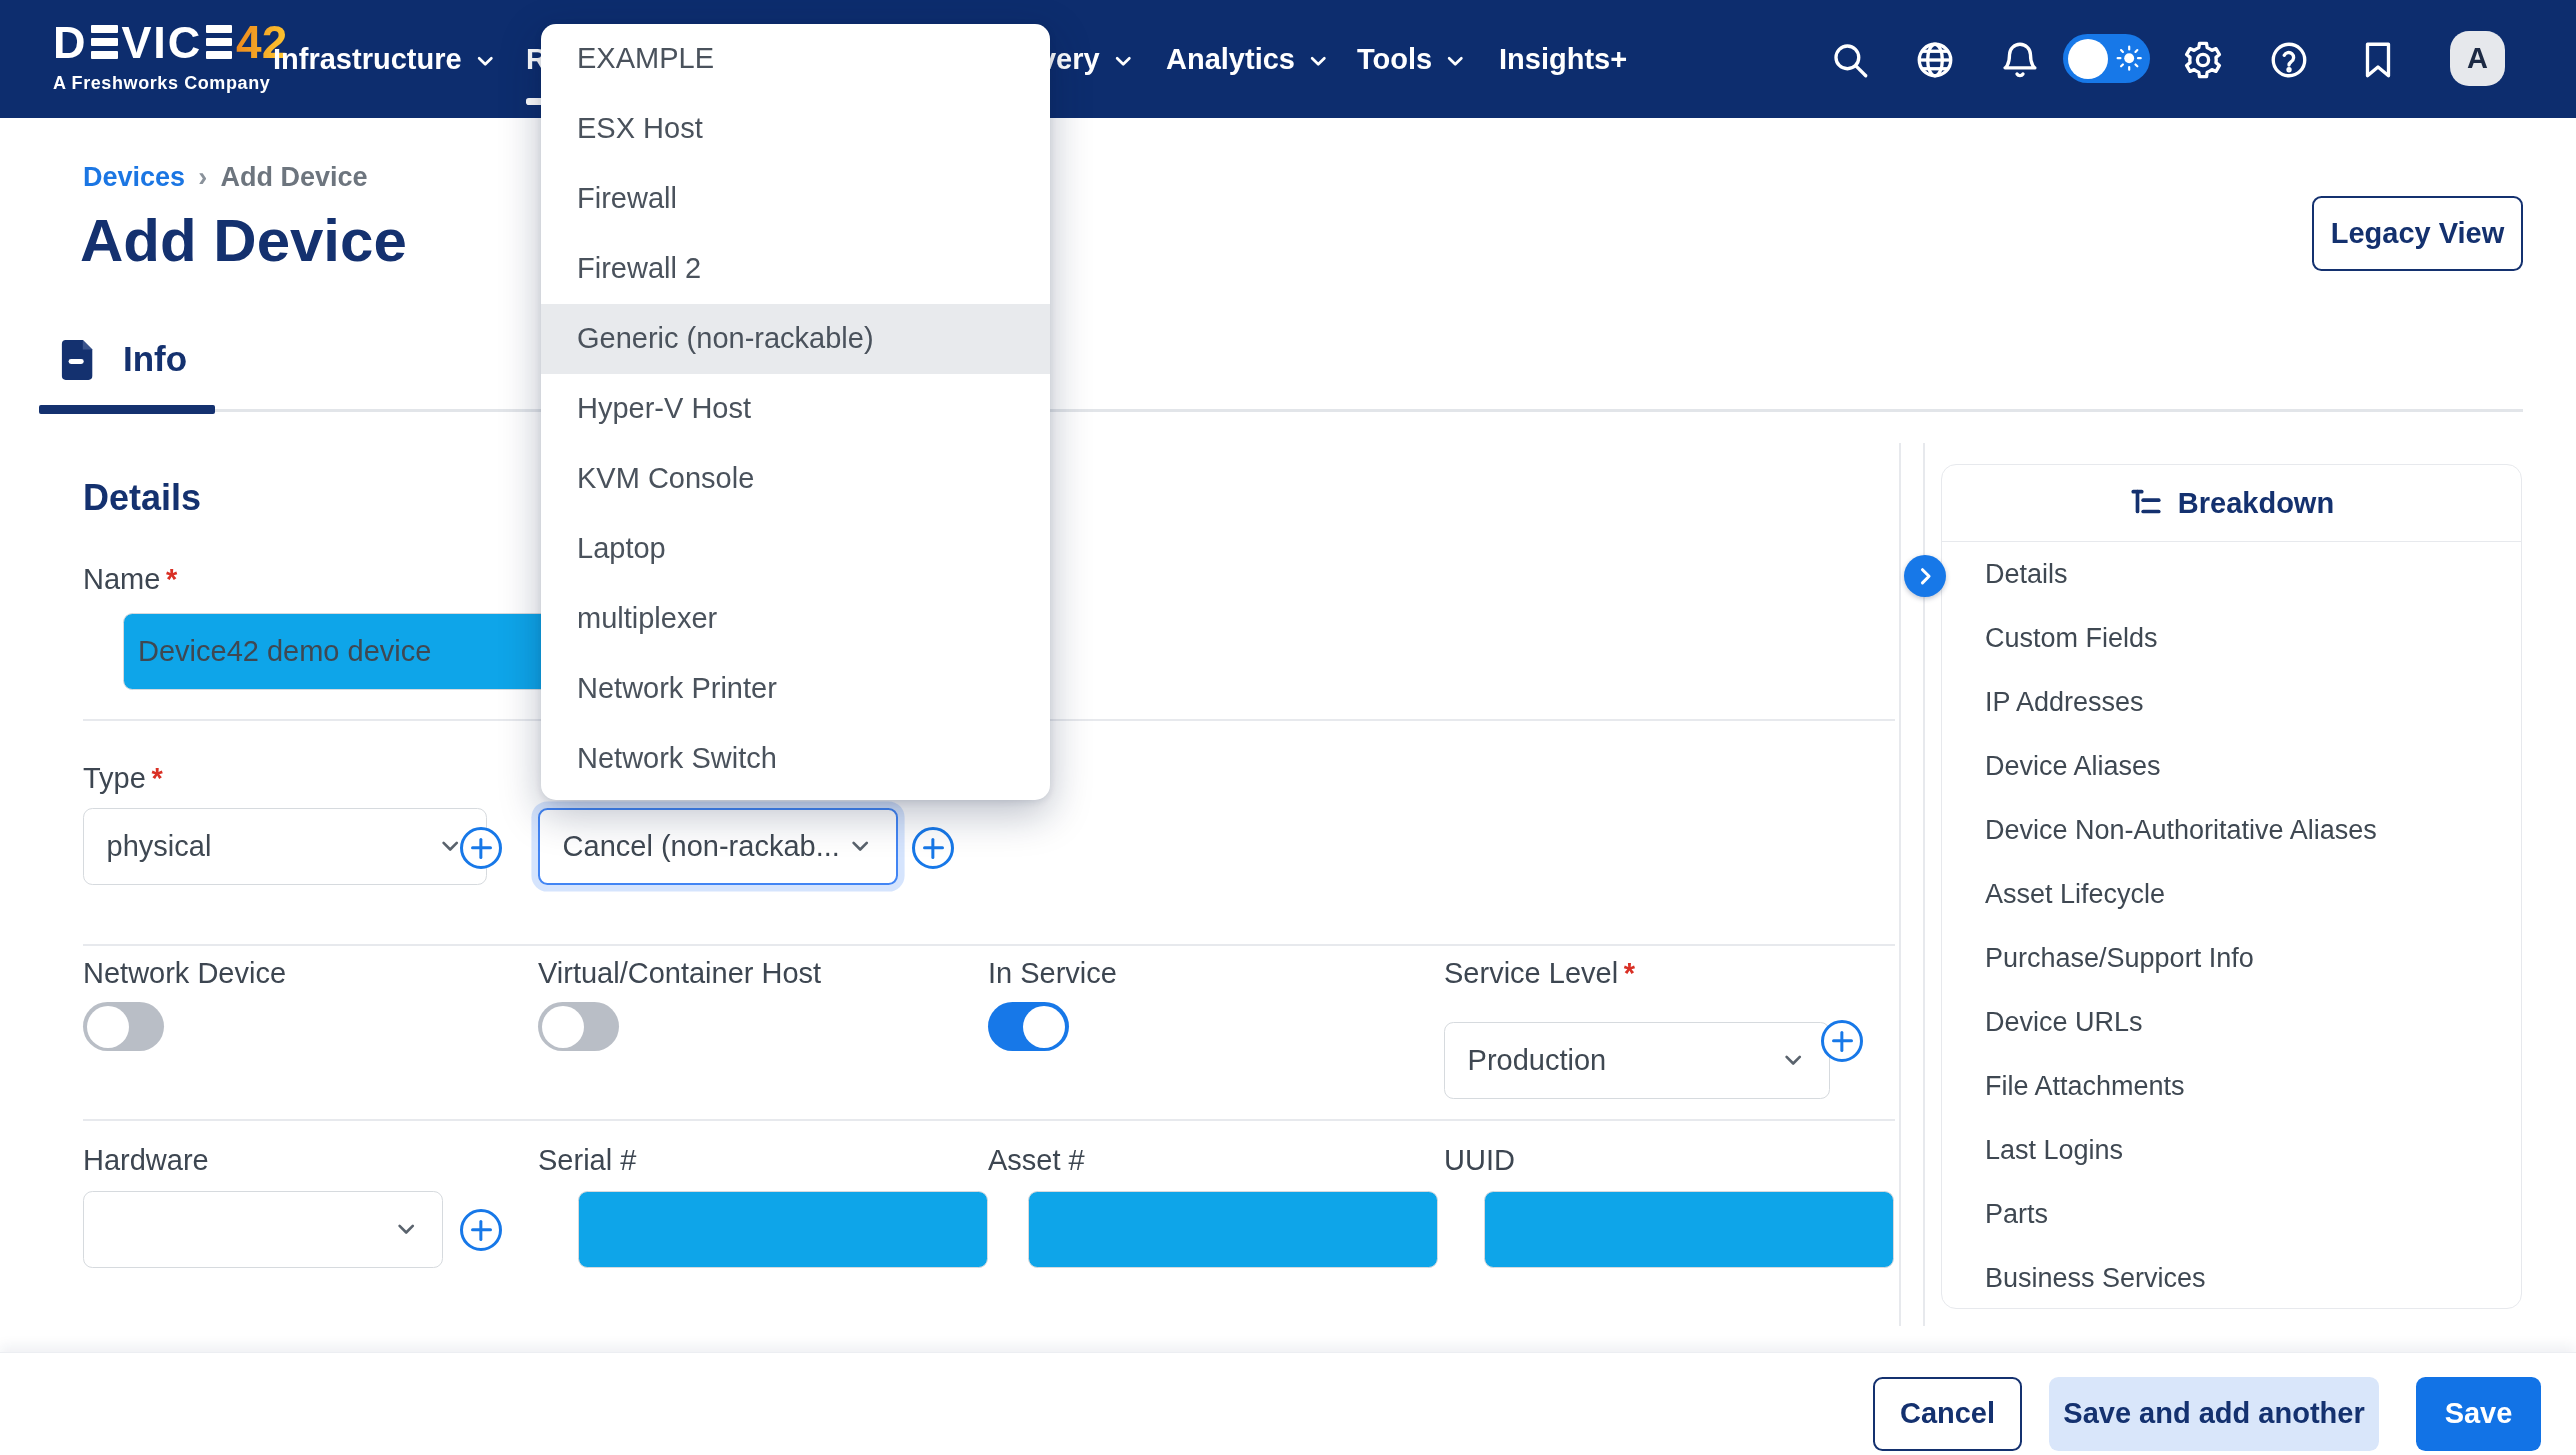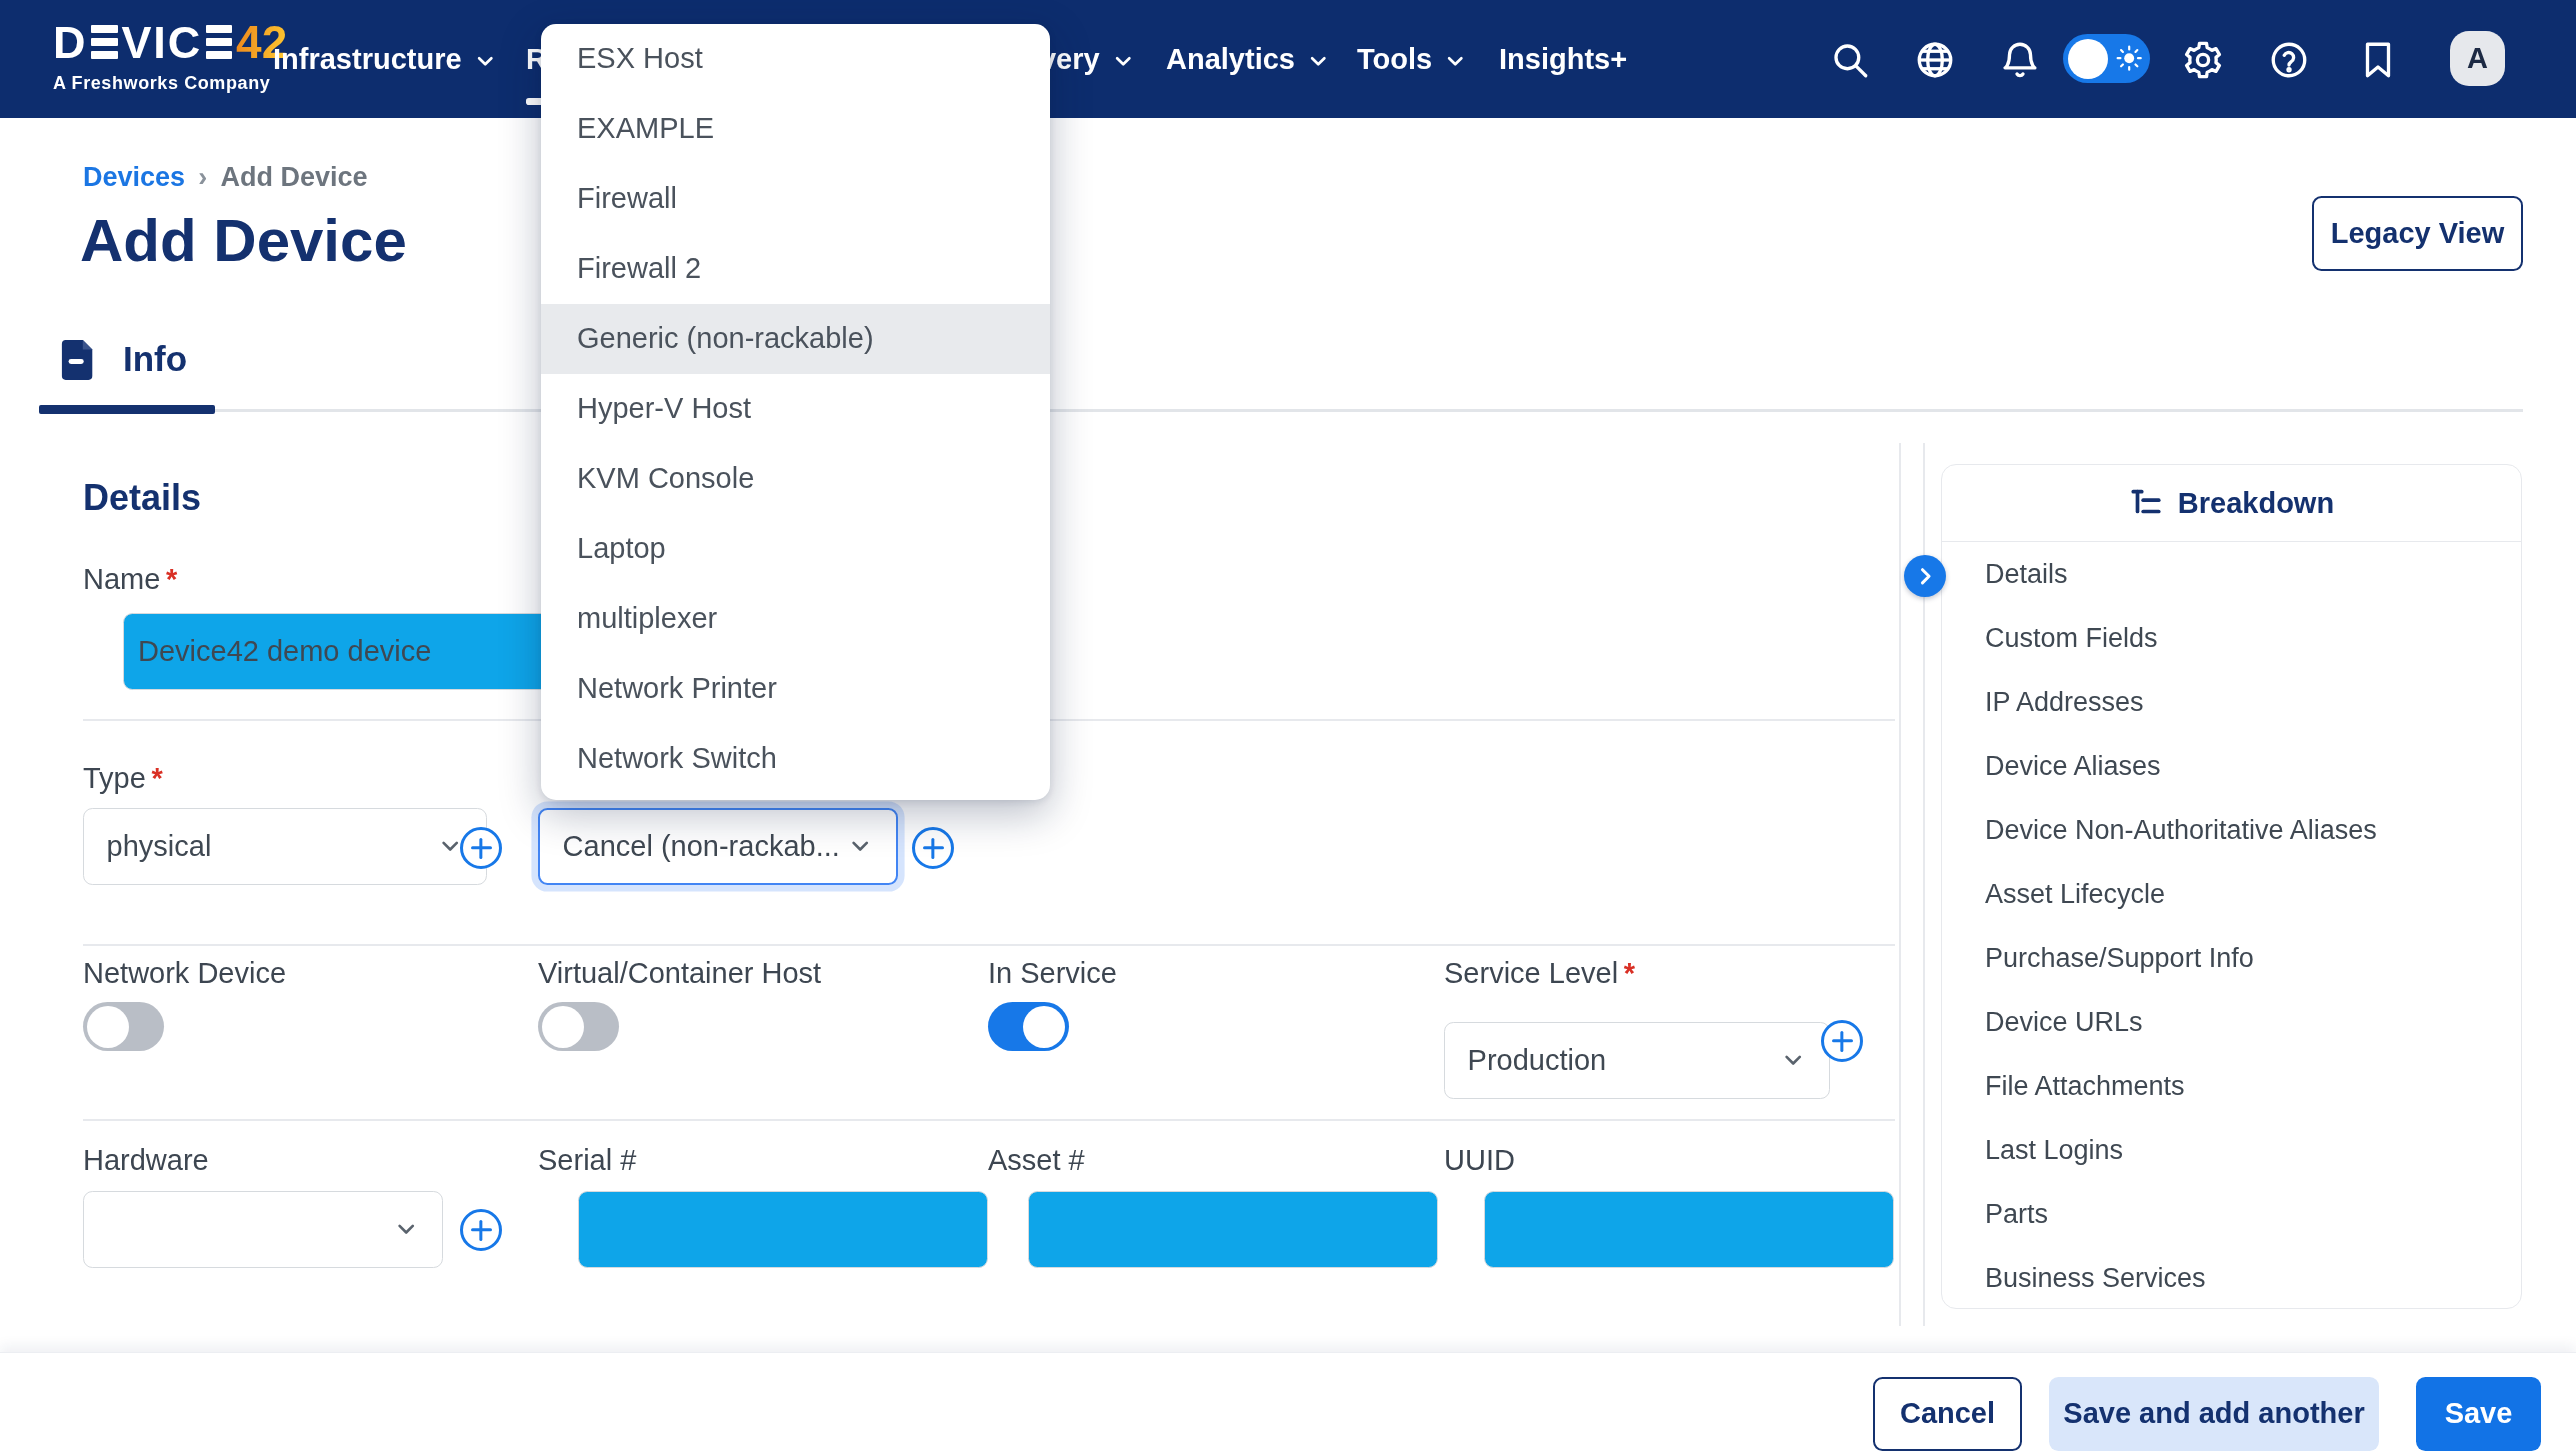--- a/index.html
+++ b/index.html
@@ -336,22 +336,22 @@
   <div class="breakdown-item">Asset Lifecycle</div>
   <div class="breakdown-item">Purchase/Support Info</div>
   <div class="breakdown-item">Device URLs</div>
   <div class="breakdown-item">File Attachments</div>
   <div class="breakdown-item">Last Logins</div>
   <div class="breakdown-item">Parts</div>
   <div class="breakdown-item">Business Services</div>
 </div>
 
 <div class="type-dropdown">
+  <div class="type-option">EXAMPLE</div>
   <div class="type-option">ESX Host</div>
-  <div class="type-option">EXAMPLE</div>
   <div class="type-option">Firewall</div>
   <div class="type-option">Firewall 2</div>
   <div class="type-option selected">Generic (non-rackable)</div>
   <div class="type-option">Hyper-V Host</div>
   <div class="type-option">KVM Console</div>
   <div class="type-option">Laptop</div>
   <div class="type-option">multiplexer</div>
   <div class="type-option">Network Printer</div>
   <div class="type-option">Network Switch</div>
 </div>

